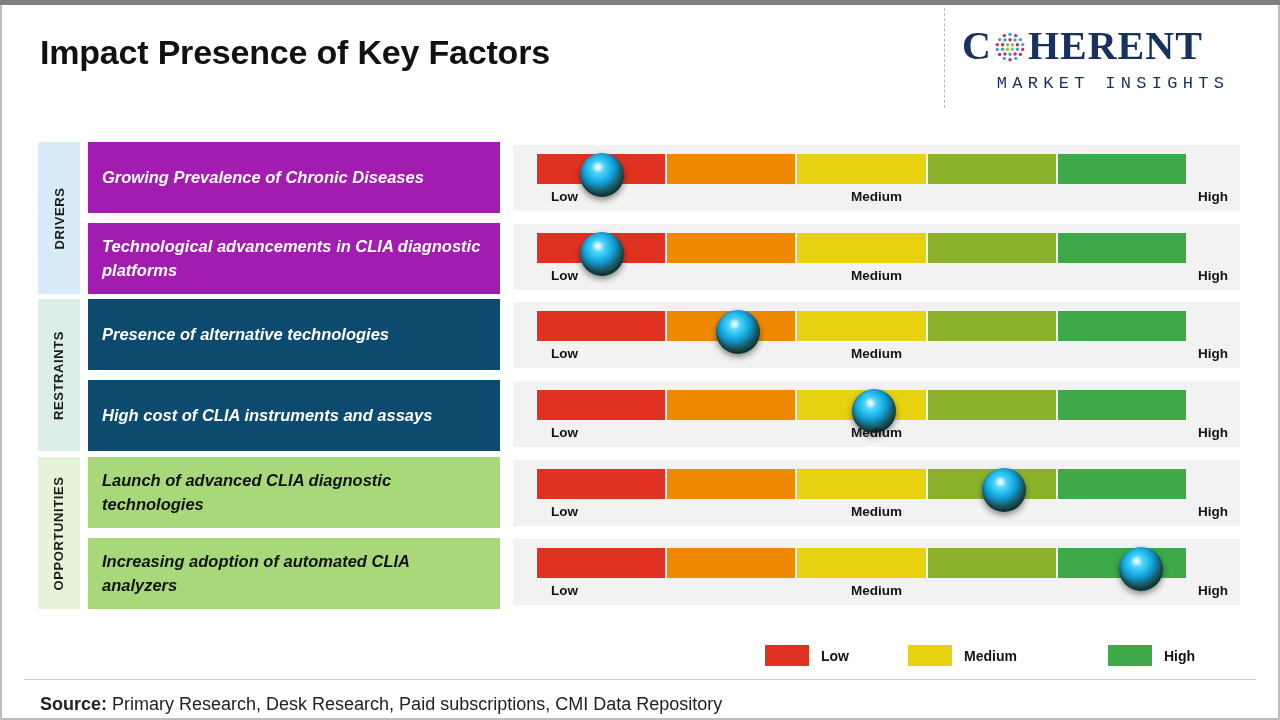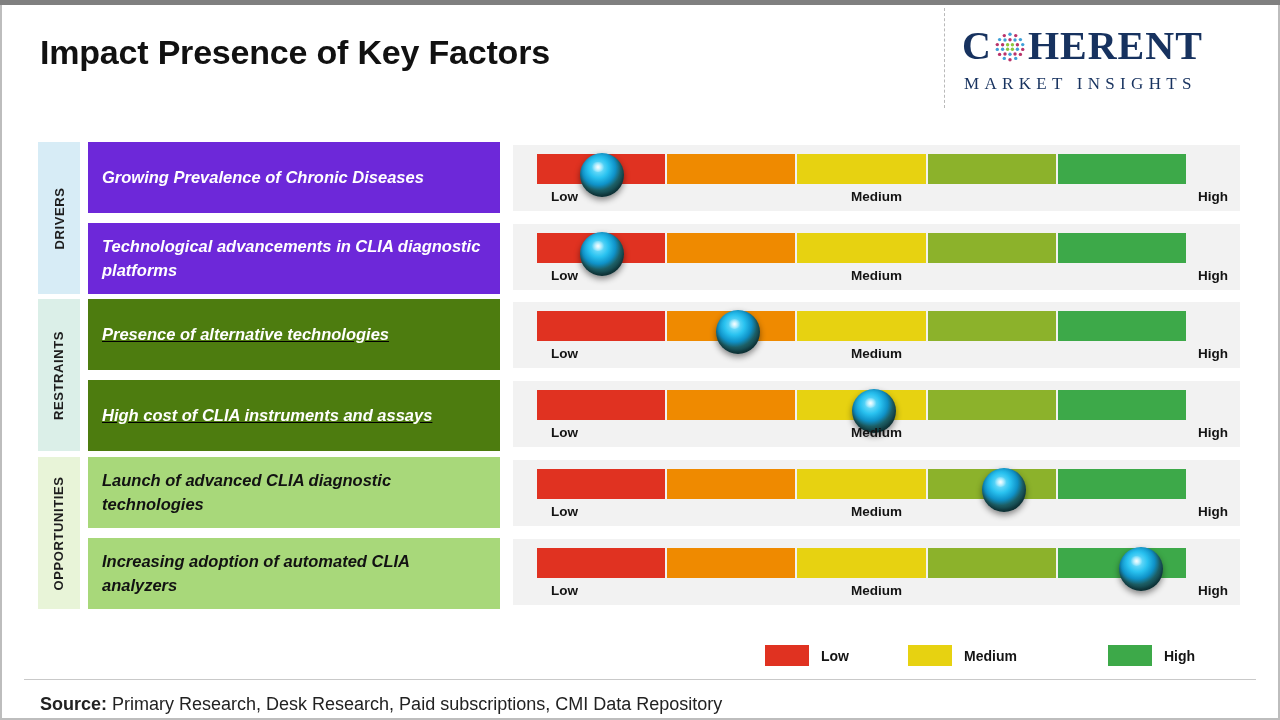--- a/index.html
+++ b/index.html
@@ -38,23 +38,23 @@
     font-family:"Liberation Serif", serif;
     font-size:40px;font-weight:bold;color:#17325f;
     letter-spacing:1px;white-space:nowrap;
   }
   .logo-c{display:inline-block;}
   .logo-globe{display:inline-block;width:34px;height:34px;position:relative;
     vertical-align:-5px;margin:0 1px;}
   .logo-rest{display:inline-block;}
   .logo-tag{
     position:absolute;left:2px;top:52px;width:298px;
-    font-family:Liberation Serif, serif;
+    font-family:Liberation Mono, monospace;
     font-size:17px;color:#17325f;letter-spacing:5.3px;
-    white-space:nowrap;
+    white-space:nowrap;text-align:center;
   }
 
   
   .cat{
     position:absolute;left:38px;width:42px;
     display:flex;align-items:center;justify-content:center;
   }
   .cat span{
     transform:rotate(-90deg);white-space:nowrap;
     font-size:13px;font-weight:bold;letter-spacing:0.6px;color:#1d1d1d;
@@ -65,23 +65,23 @@
 
   
   .factor{
     position:absolute;left:88px;width:412px;
     display:flex;align-items:center;
     padding:0 14px;box-sizing:border-box;
   }
   .factor span{
     font-size:16.5px;font-weight:bold;font-style:italic;line-height:1.45;
   }
-  .f-drivers{background:#6d28d9;}
+  .f-drivers{background:#a21caf;}
   .f-drivers span{color:#ffffff;}
-  .f-restraints{background:#4d7c0f;text-decoration:underline;}
+  .f-restraints{background:#0c4a6e;}
   .f-restraints span{color:#ffffff;}
   .f-opps{background:#a8d87a;}
   .f-opps span{color:#121212;}
 
   
   .gauge-row{
     position:absolute;left:513px;width:727px;height:66px;
     background:#f2f2f2;
   }
   .bar{

